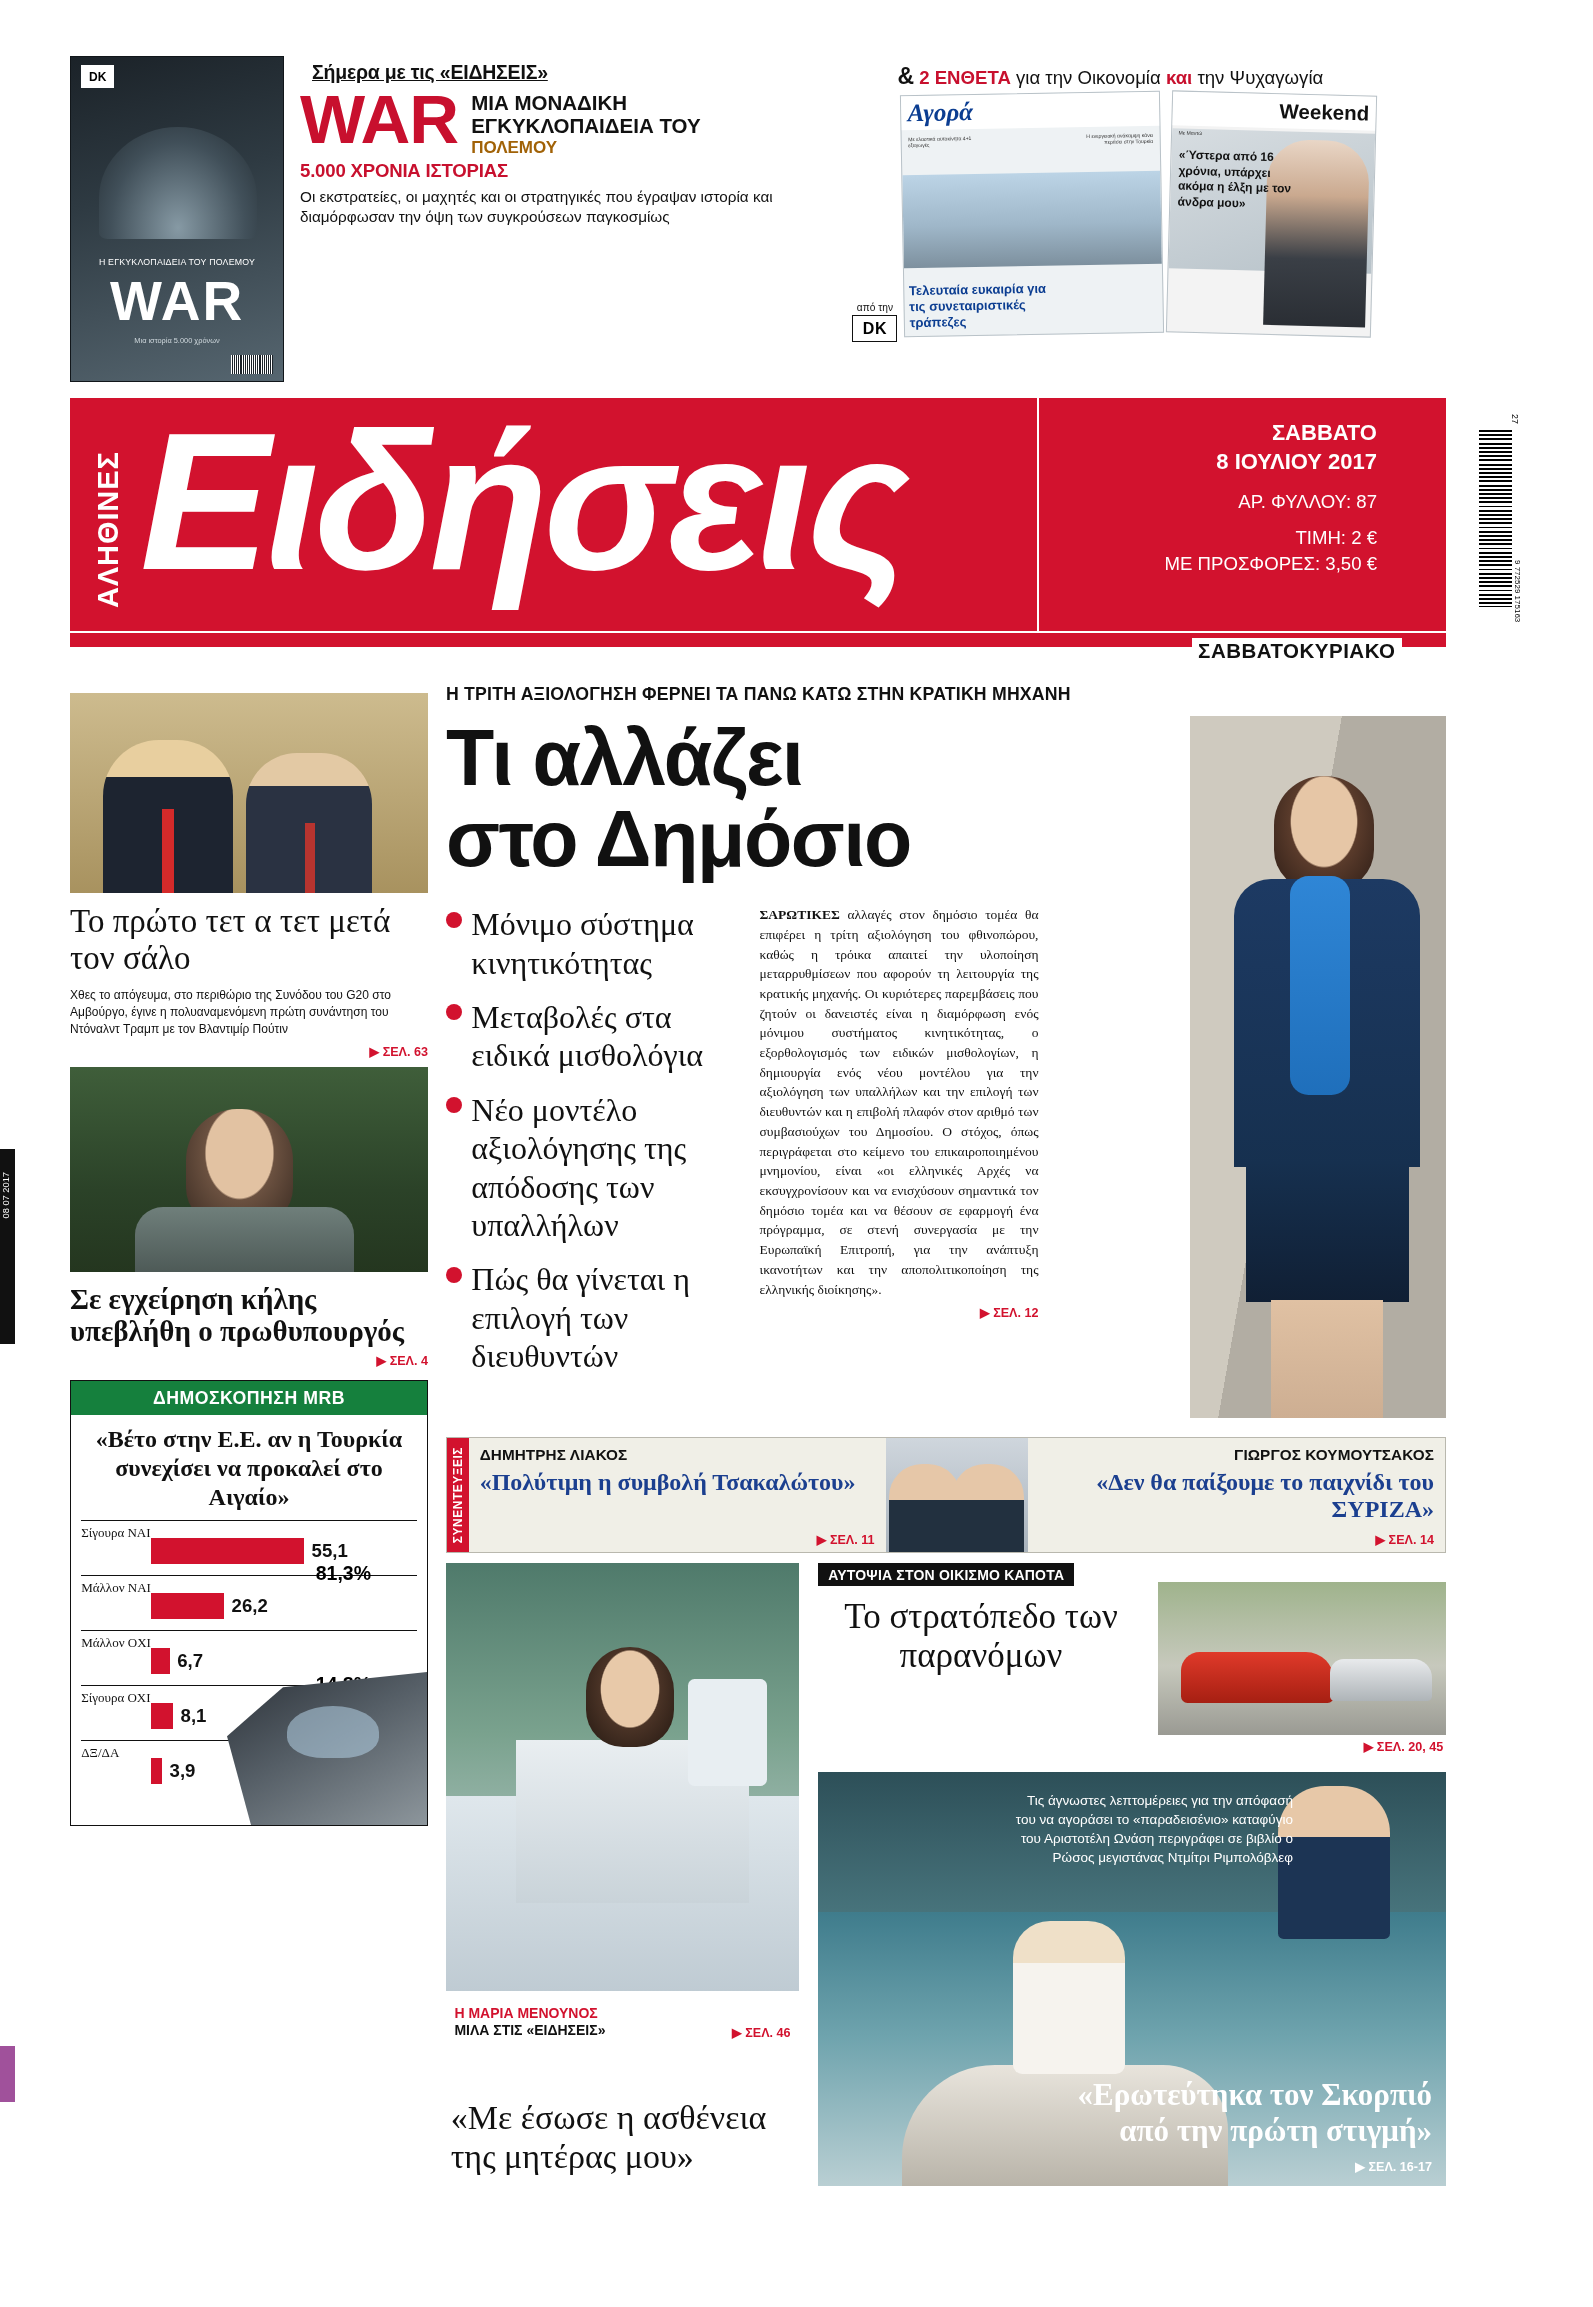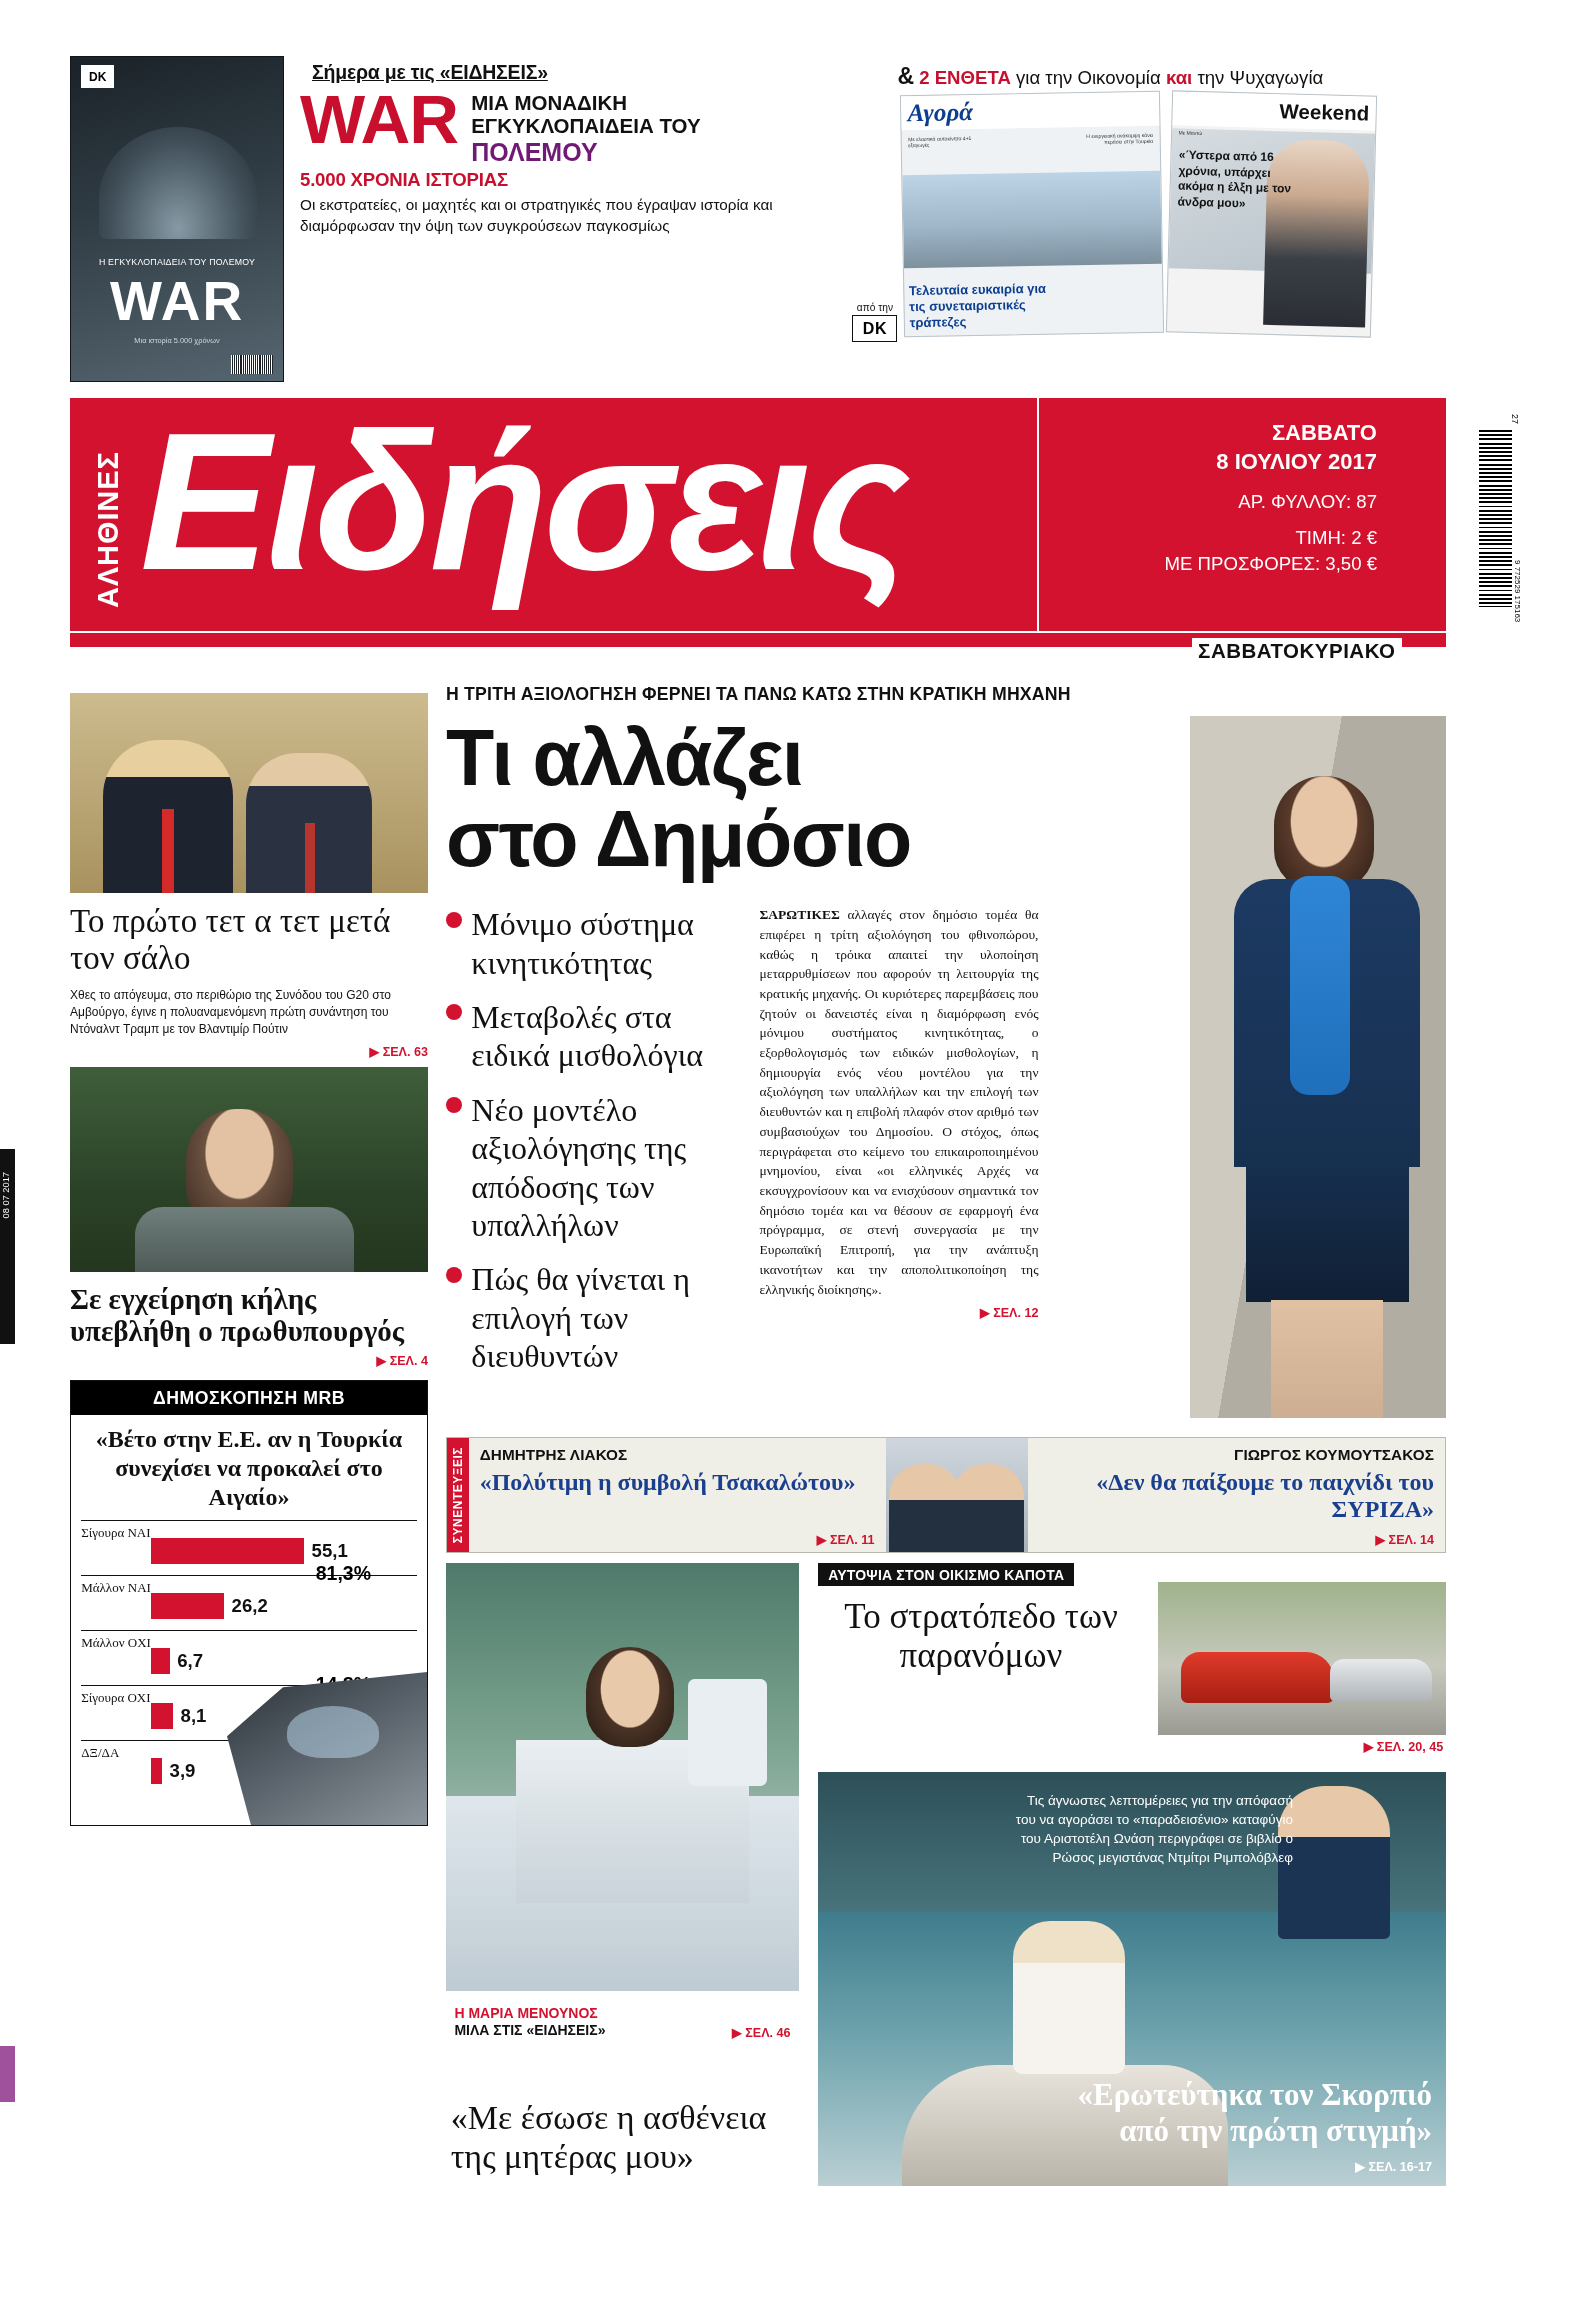--- a/index.html
+++ b/index.html
@@ -68,21 +68,21 @@
     letter-spacing: -0.9px; line-height: .9; margin-top: 5.6px;
     display: inline-block;
   }
   .promo-war-right {
     display: inline-block; vertical-align: top; margin-left: 11px; margin-top: 8.4px;
     font-family: "Liberation Sans", sans-serif; font-weight: bold;
     line-height: 1.12;
   }
   .promo-war-right .l1 { font-size: 20.5px; color: #111; }
   .promo-war-right .l2 { font-size: 20.5px; color: #111; }
-  .promo-war-right .l3 { font-size: 25px; color: #701a75; }
+  .promo-war-right .l3 { font-size: 17px; color: #a16207; }
   .promo-years {
     font-family: "Liberation Sans", sans-serif; font-weight: bold;
     font-size: 18.6px; color: #c8102e; margin-top: 2.8px; letter-spacing: -0.2px;
   }
   .promo-body {
     font-family: "Liberation Sans", sans-serif;
     font-size: 15.3px; color: #111; line-height: 1.35; margin-top: 4.7px; width: 525px;
   }
   .promo-dk {
     position: absolute; right: 18.6px; bottom: 40px; text-align: center;
@@ -253,21 +253,21 @@
   }
 
   .l-head2 {
     font-family: "Liberation Serif", serif; font-weight: bold;
     font-size: 29px; line-height: 1.12; color: #111; margin-top: 10.2px;
   }
 
   
   .poll { margin-top: 12px; width: 358px; border: 1.4px solid #111; }
   .poll-hd {
-    background: #000000; color: #fff; text-align: center;
+    background: #15803d; color: #fff; text-align: center;
     font-family: "Liberation Sans", sans-serif; font-weight: bold;
     font-size: 17.7px; padding: 6.5px 0; letter-spacing: 0.5px;
   }
   .poll-q {
     font-family: "Liberation Serif", serif; font-weight: bold; font-size: 24px;
     line-height: 1.2; color: #111; padding: 10.2px 10.2px 8.4px; text-align: center;
   }
   .poll-body { position: relative; padding: 0 10.2px 9.3px; }
   .poll-row { display: flex; align-items: center; height: 55px; }
   .poll-row .lbl {

